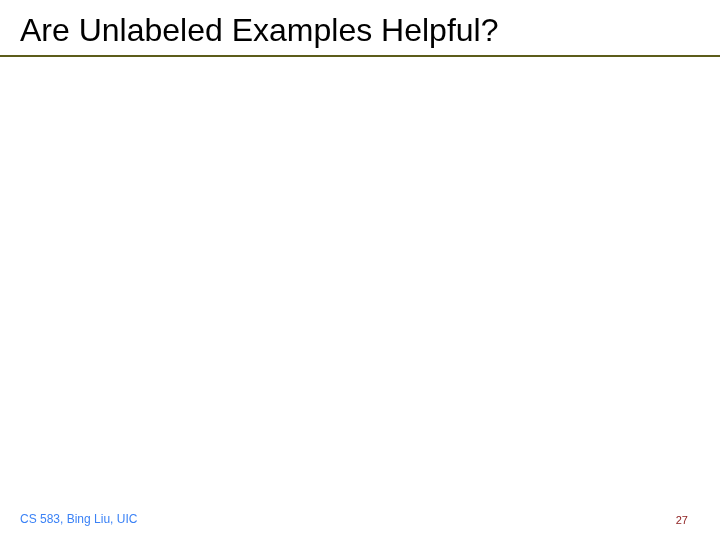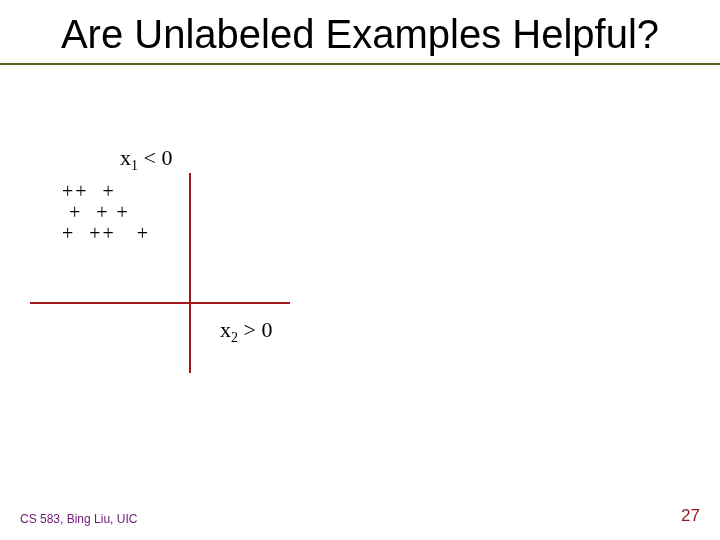--- a/index.html
+++ b/index.html
@@ -9,24 +9,23 @@
     background: #ffffff;
     font-family: Arial, Helvetica, sans-serif;
     position: relative;
     overflow: hidden;
   }
   .title-wrap {
     padding: 12px 20px 6px 20px;
     border-bottom: 2px solid #5c5c1a;
   }
   .title {
-    font-size: 40px;
+    font-size: 32px;
     color: #000;
     font-weight: normal;
-    text-align: center;
   }
   .content {
     position: relative;
     width: 100%;
     height: 420px;
   }
   .diagram {
     position: absolute;
     left: 30px;
     top: 80px;
@@ -86,52 +85,37 @@
     width: 11px;
     height: 11px;
     background: #7a7a28;
   }
   .subscr { font-size: 14px; vertical-align: sub; }
   .footer-left {
     position: absolute;
     bottom: 14px;
     left: 20px;
     font-size: 12px;
-    color: #701a75;
+    color: #3b82f6;
   }
   .footer-right {
     position: absolute;
     bottom: 14px;
-    right: 20px;
-    font-size: 17px;
+    right: 32px;
+    font-size: 11px;
     color: #8c1c1c;
   }
 </style>
 </head>
 <body>
 
 <div class="title-wrap">
   <h1 class="title">Are Unlabeled Examples Helpful?</h1>
 </div>
 
 <div class="content">
 
-  <div class="diagram">
-    <div class="x1-label">
-      <span>x</span><span class="sub">1</span><span> &lt; 0</span>
-    </div>
-    <div class="plus-cloud">++  +
- +  + +
-+  ++   +</div>
-    <svg class="axes" width="290" height="200">
-      <line x1="0" y1="130" x2="260" y2="130" stroke="#a01818" stroke-width="2"></line>
-      <line x1="160" y1="0" x2="160" y2="200" stroke="#a01818" stroke-width="2"></line>
-    </svg>
-    <div class="x2-label">
-      <span>x</span><span class="sub">2</span><span> &gt; 0</span>
-    </div>
-  </div>
 
 
 </div>
 
 <div class="footer-left">CS 583, Bing Liu, UIC</div>
 <div class="footer-right">27</div>
 
 </body></html>

